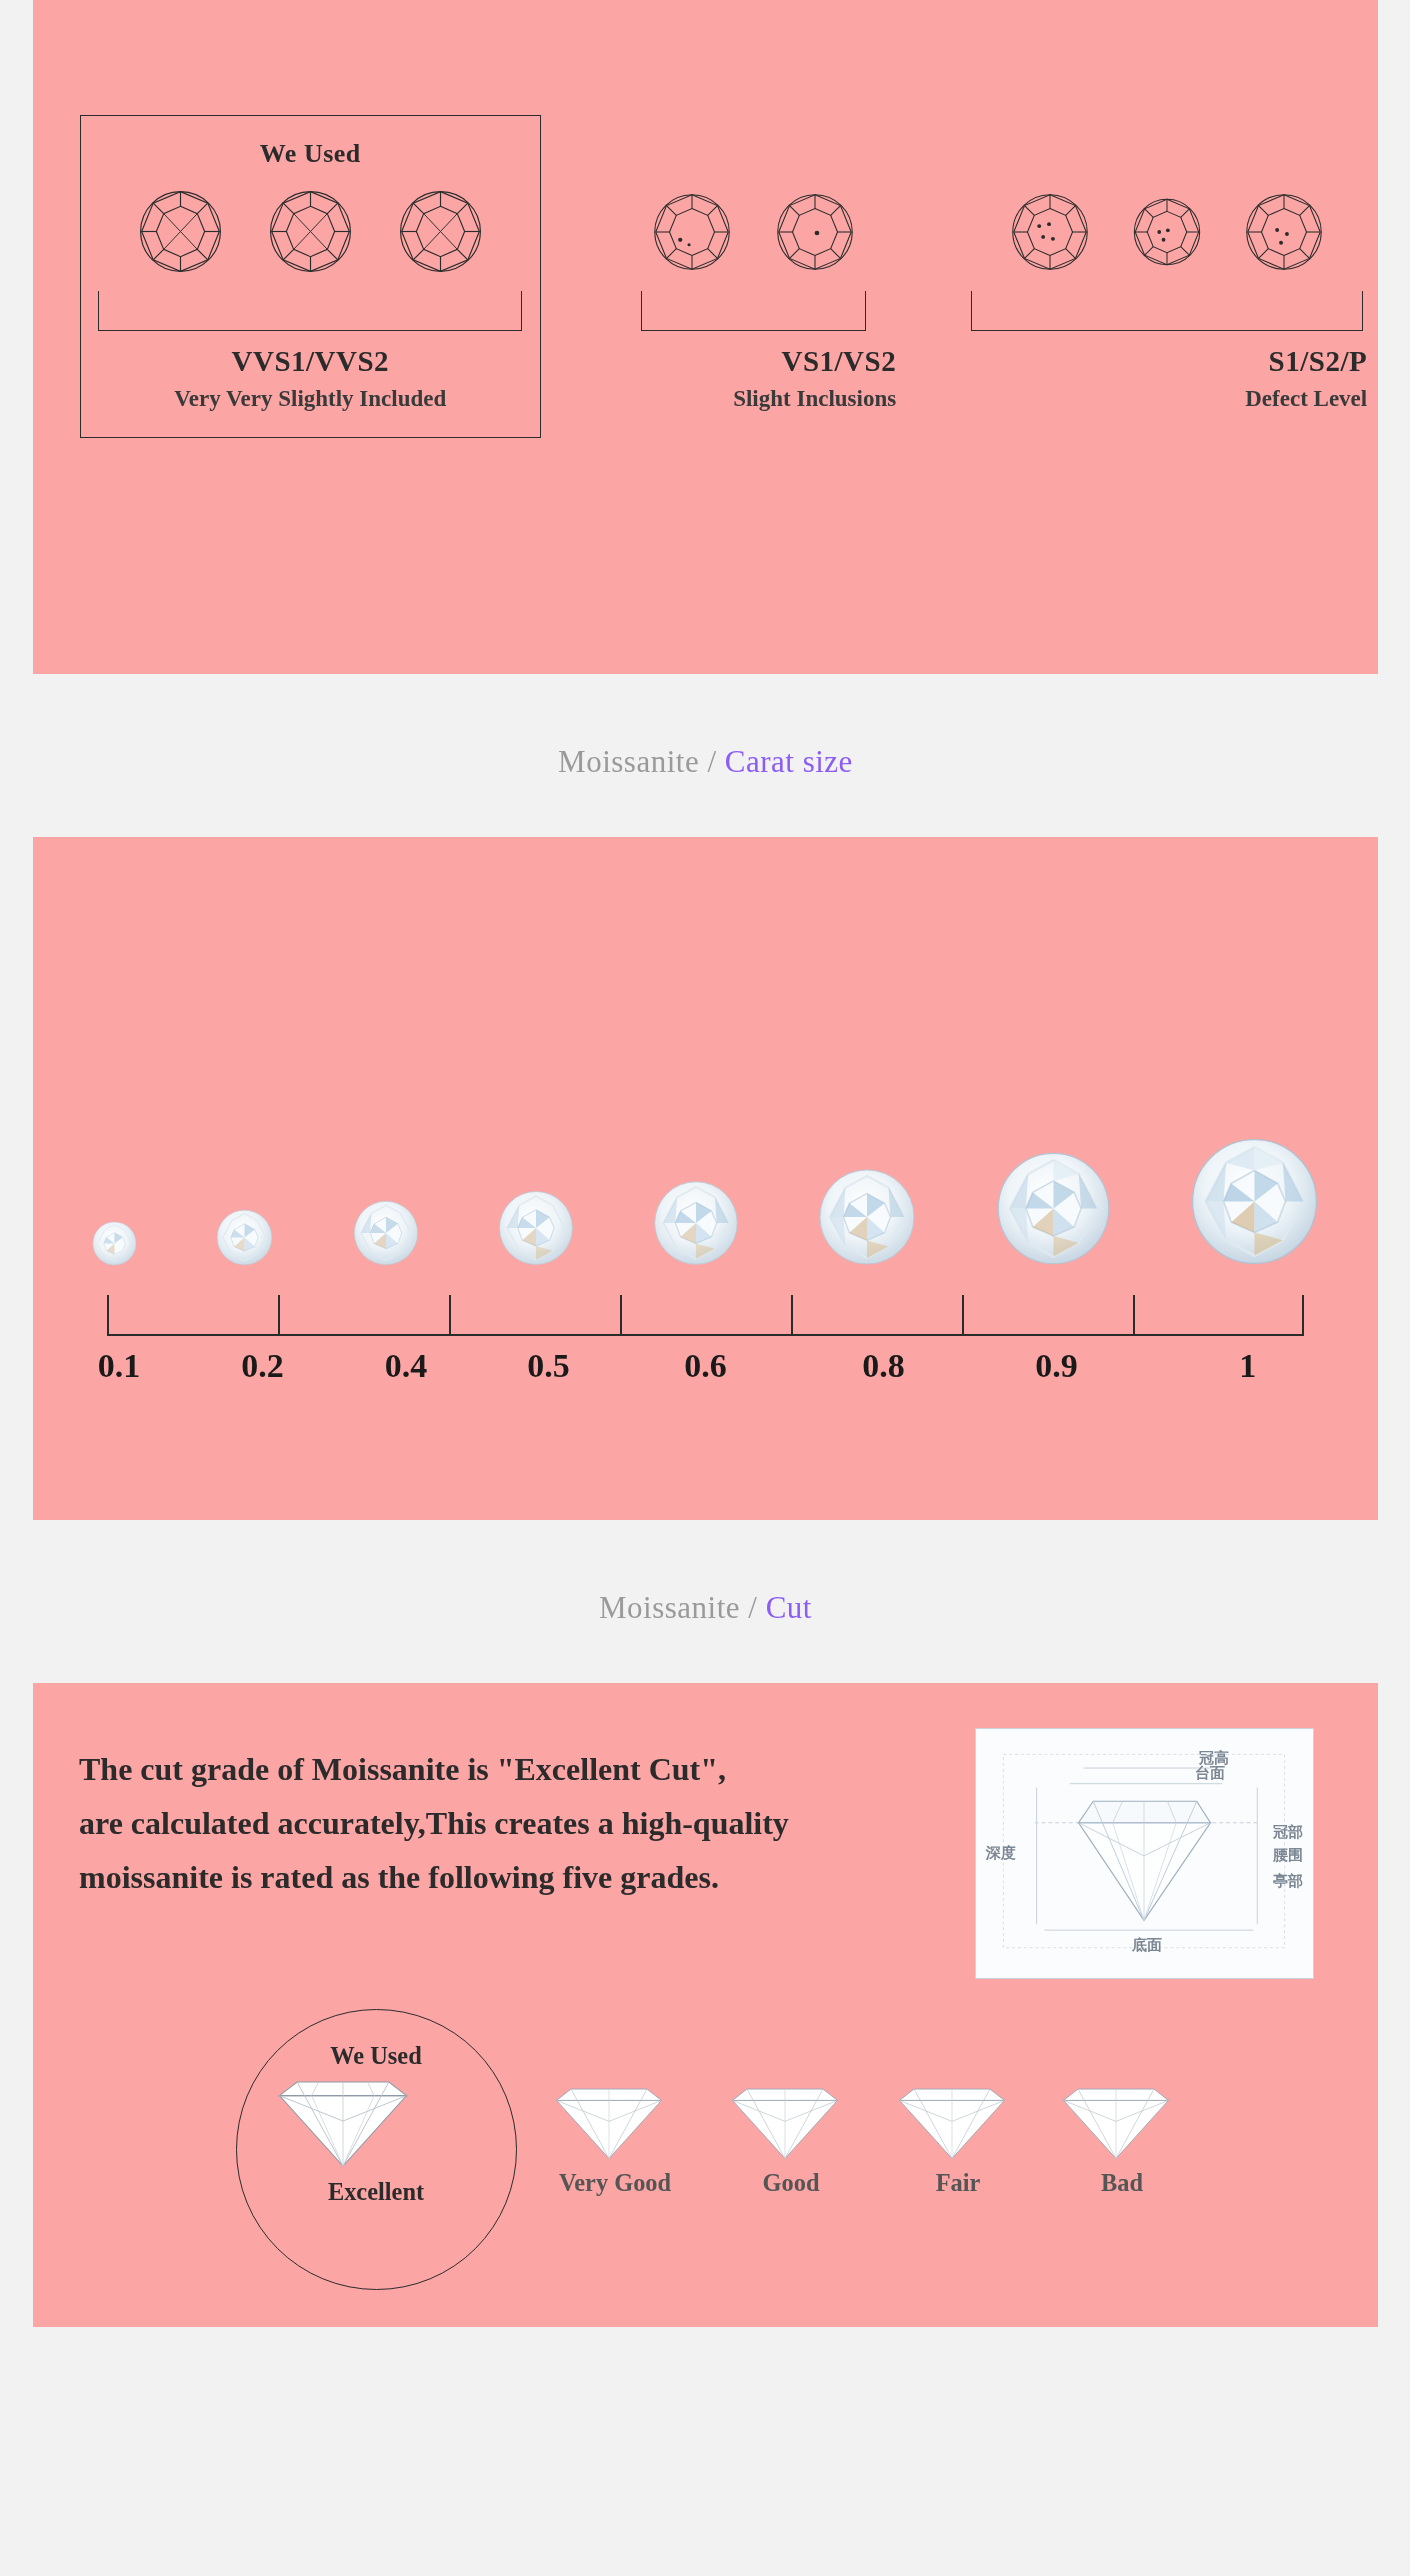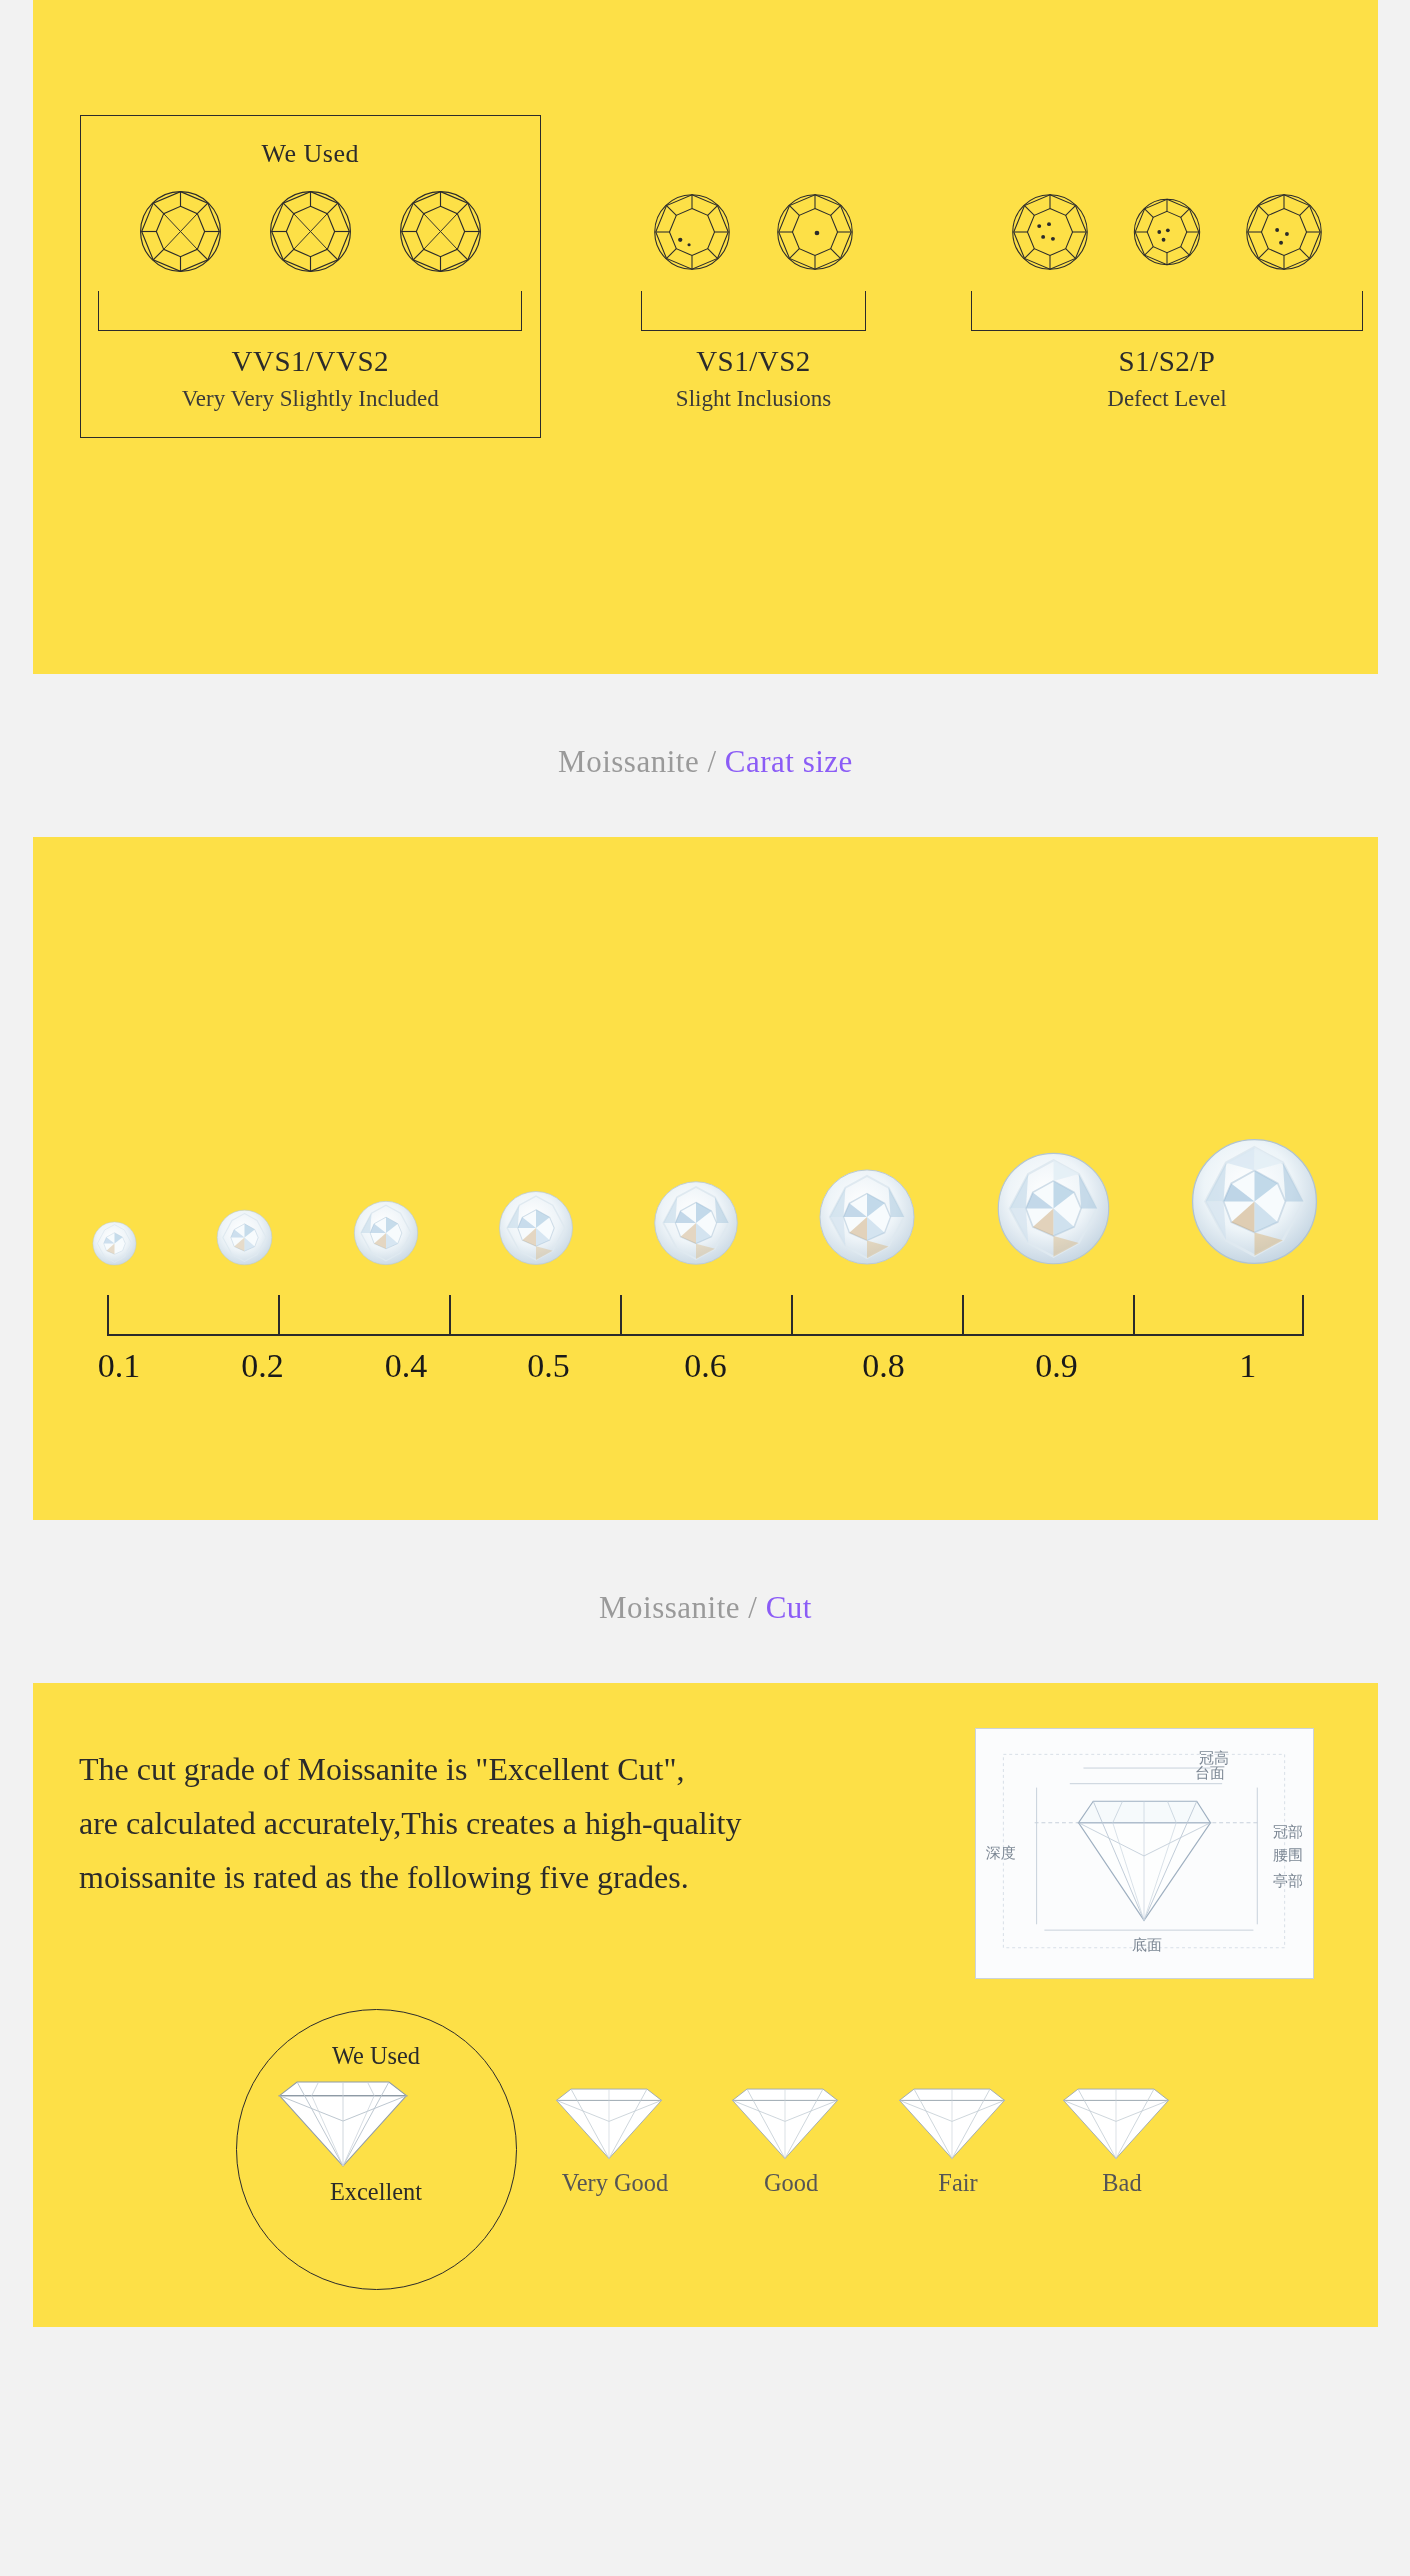--- a/index.html
+++ b/index.html
@@ -14,23 +14,24 @@
     color: #2b2b2b;
     position: relative;
   }
   .page {
     width: 1411px;
     position: relative;
   }
 
   
   .panel {
-    background: #fde047;
+    background: #fca5a5;
     margin: 0 33px;
     position: relative;
+    font-weight: bold;
   }
 
   
   .clarity-panel {
     height: 674px;
     padding: 0;
     overflow: hidden;
   }
   .clarity-row {
     display: flex;
@@ -48,20 +49,21 @@
 
   .boxed {
     border: 1px solid #2b2b2b;
     padding: 19.5px 9.8px 25px 9.8px;
     box-sizing: border-box;
   }
   .unboxed {
     border: 1px solid transparent;
     padding: 19.5px 9.8px 25px 9.8px;
     box-sizing: border-box;
+    text-align: right;
   }
 
   .we-used-label {
     font-size: 26px;
     color: #2b2b2b;
     letter-spacing: 0.5px;
     height: 35px;
     line-height: 35px;
   }
   .spacer-label { height: 35px; }

